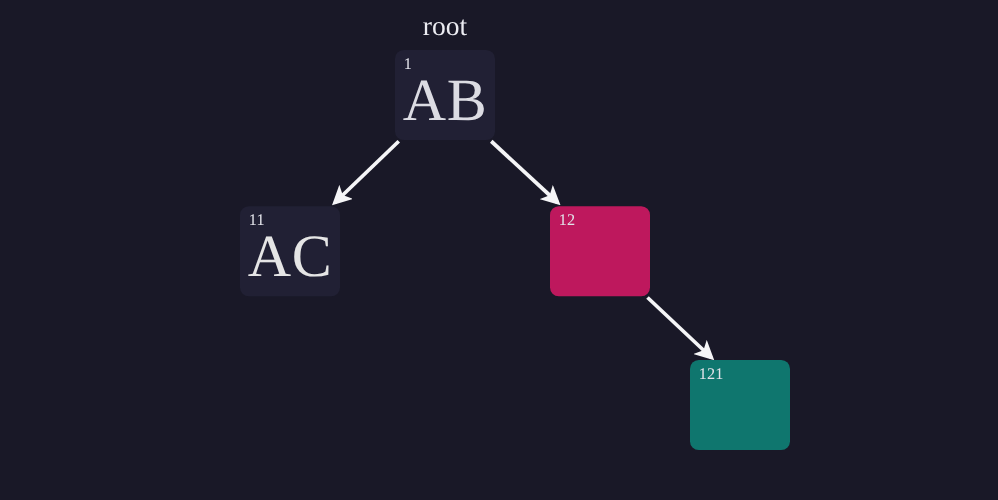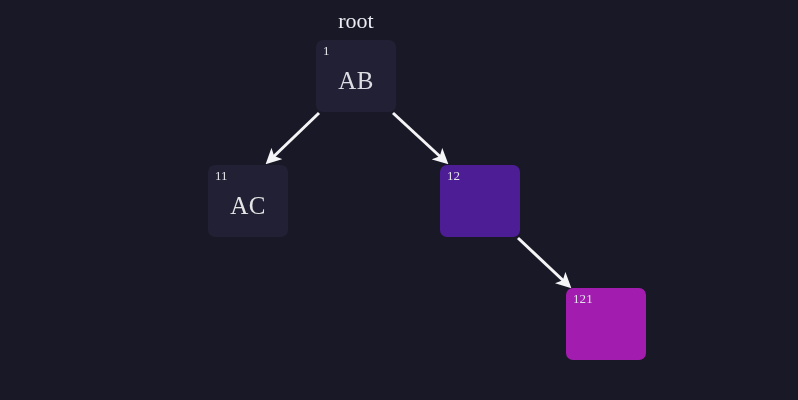--- a/index.html
+++ b/index.html
@@ -42,21 +42,21 @@
     color: #e2e2e9;
     letter-spacing: 0.1px;
     white-space: nowrap;
   }
   .node-label {
     position: absolute;
     left: 0;
     right: 0;
     top: 18px;
     text-align: center;
-    font-size: 25px;
+    font-size: 48px;
     line-height: 46px;
     color: #dcdce3;
     letter-spacing: 0.5px;
     white-space: nowrap;
   }
   .root-caption {
     position: absolute;
     text-align: center;
     font-size: 22px;
     line-height: 26px;
@@ -82,25 +82,25 @@
       </g>
   </svg>
 
   <div class="root-caption" style="left: 316px; width: 80px; top: 8px;">root</div>
 
   <div id="nodes-layer">
       <div class="node" style="left: 316px; top: 40px; width: 80px; height: 72px; background: rgb(33, 32, 52);">
         <span class="node-index" style="color: rgb(226, 226, 233);">1</span>
         <span class="node-label" style="color: rgb(220, 220, 227);">AB</span>
       </div>
-      <div class="node" style="left: 192px; top: 165px; width: 80px; height: 72px; background: rgb(33, 32, 52); margin-left: 16px;">
+      <div class="node" style="left: 192px; top: 165px; width: 80px; height: 72px; background: rgb(33, 32, 52);">
         <span class="node-index" style="color: rgb(226, 226, 233);">11</span>
         <span class="node-label" style="color: #e5e5e5;">AC</span>
       </div>
-      <div class="node" style="left: 440px; top: 165px; width: 80px; height: 72px; background: #4c1d95;">
+      <div class="node" style="left: 440px; top: 165px; width: 80px; height: 72px; background: #be185d;">
         <span class="node-index" style="color: rgb(226, 226, 233);">12</span>
       </div>
-      <div class="node" style="left: 566px; top: 288px; width: 80px; height: 72px; background: #a21caf;">
+      <div class="node" style="left: 552px; top: 288px; width: 80px; height: 72px; background: #0f766e;">
         <span class="node-index" style="color: rgb(226, 226, 233);">121</span>
       </div>
     </div>
 
 </div>
 
 </body></html>

